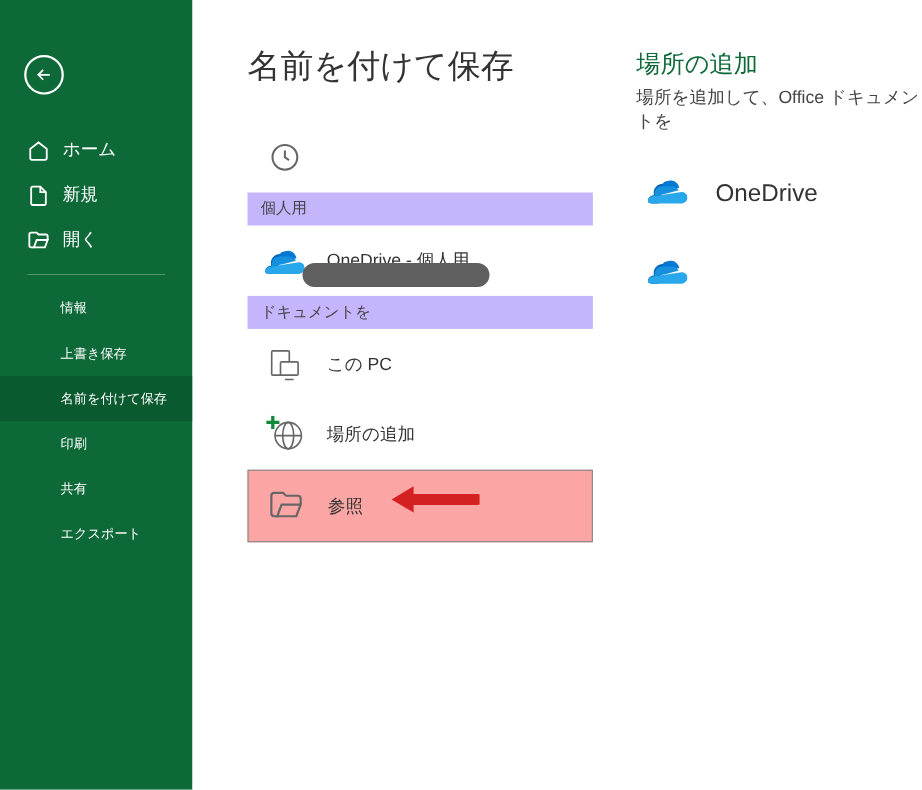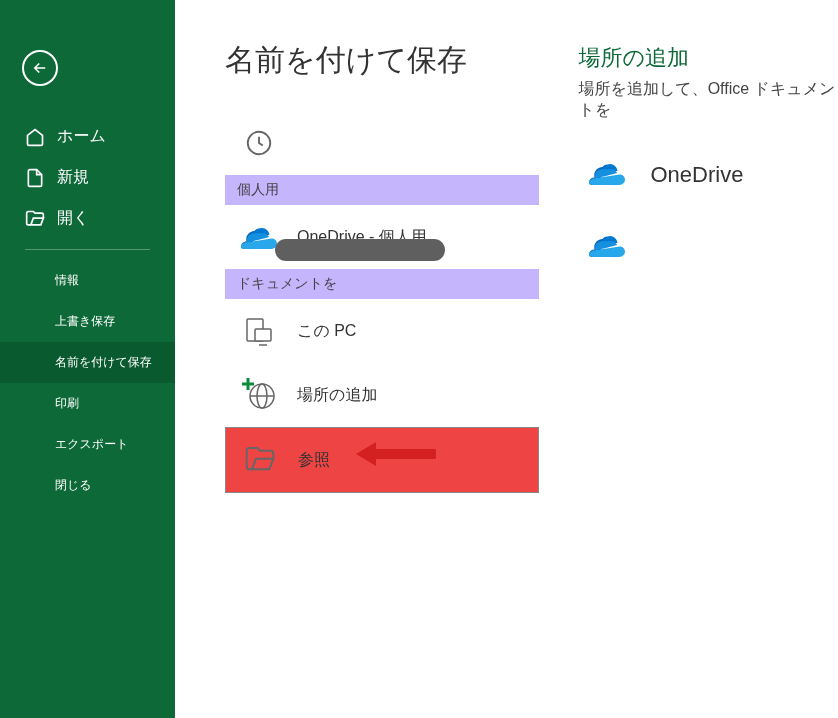--- a/index.html
+++ b/index.html
@@ -69,21 +69,21 @@
     }
     .loc-item {
       display: flex;
       align-items: center;
       gap: 20px;
       padding: 14px 16px;
       cursor: pointer;
       position: relative;
     }
     .loc-item.selected {
-      background: #ef4444;
+      background: #fca5a5;
       border: 1px solid #888;
     }
     .loc-icon {
       width: 36px;
       height: 36px;
       display: flex;
       align-items: center;
       justify-content: center;
     }
     .loc-label {
@@ -169,22 +169,22 @@
         <path d="M22 11V7a2 2 0 00-2-2h-8l-2-2H4a2 2 0 00-2 2v12a2 2 0 002 2h3"></path>
         <path d="M7 19l3-8h12l-3 8H7z"></path>
       </svg>
     <span>開く</span>
   </div>
   <div class="nav-divider"></div>
   <div class="nav-sub">情報</div>
   <div class="nav-sub">上書き保存</div>
   <div class="nav-sub active">名前を付けて保存</div>
   <div class="nav-sub">印刷</div>
+  <div class="nav-sub">共有</div>
   <div class="nav-sub">エクスポート</div>
-  <div class="nav-sub">閉じる</div>
 </div>
 
 <div class="main">
   <div class="center-col">
     <h1 class="page-title">名前を付けて保存</h1>
 
     <div class="loc-item">
       <div class="loc-icon">
         <svg width="30" height="30" viewBox="0 0 24 24" fill="none" stroke="#666" stroke-width="1.5">
             <circle cx="12" cy="12" r="9"></circle>

